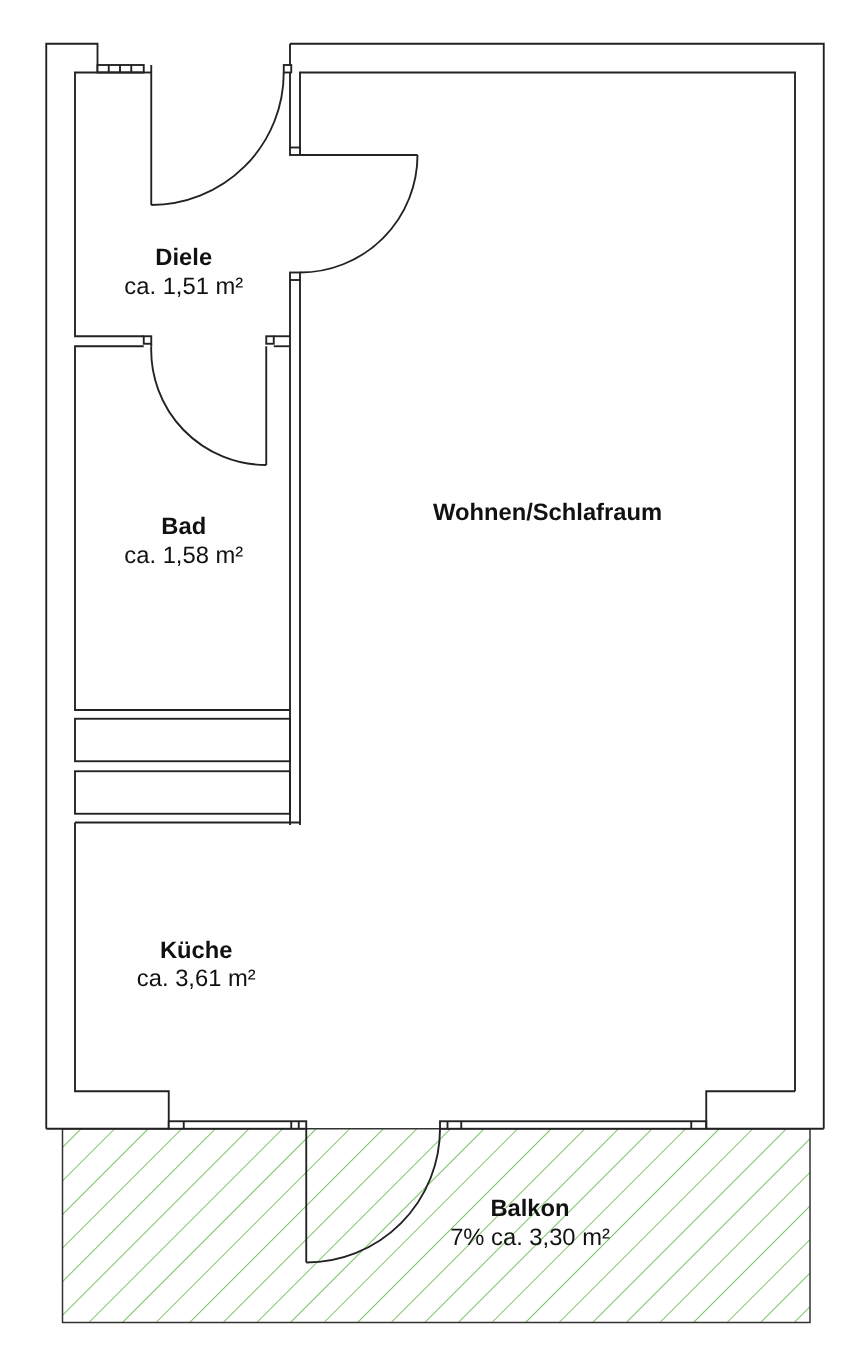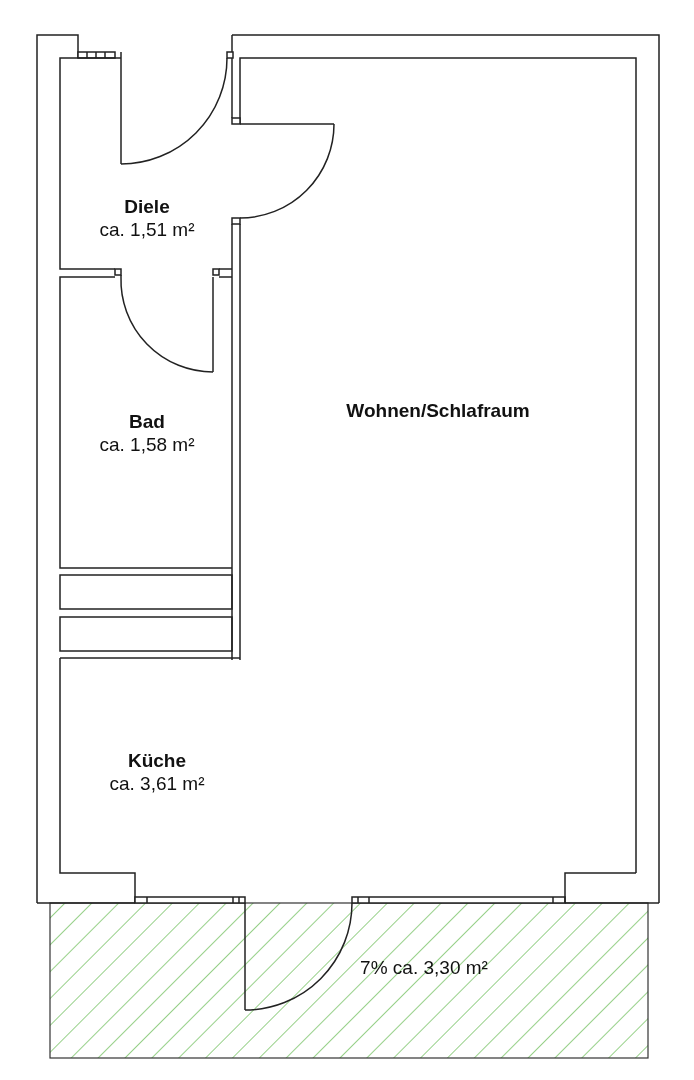--- a/index.html
+++ b/index.html
@@ -95,14 +95,15 @@
   <span class="room-area">ca. 1,58 m²</span>
 </div>
 <div class="room-label" style="left:438px; top:400px;">
   <span class="room-name">Wohnen/Schlafraum</span>
 </div>
 <div class="room-label" style="left:157px; top:750px;">
   <span class="room-name">Küche</span>
   <span class="room-area">ca. 3,61 m²</span>
 </div>
 <div class="room-label" style="left:424px; top:957px;">
+  <span class="room-name">Balkon</span>
   <span class="room-area">7% ca. 3,30 m²</span>
 </div>
 
 </body></html>

